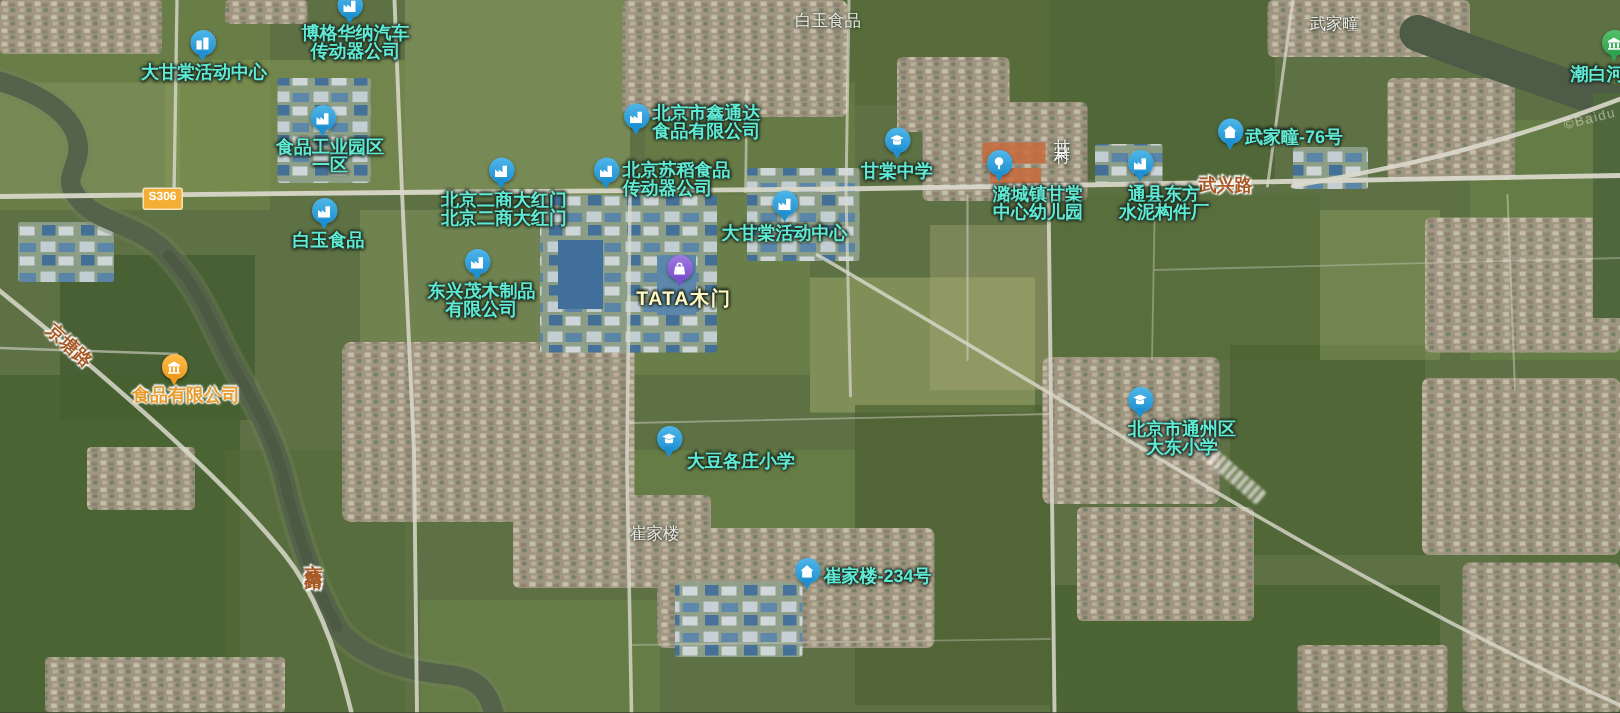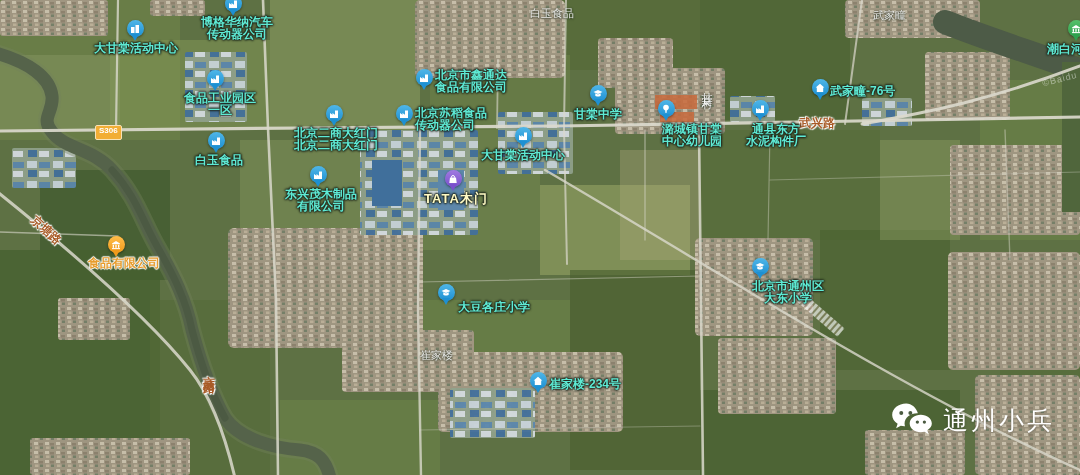--- a/index.html
+++ b/index.html
@@ -401,28 +401,13 @@
           </svg>
         </div>
         <div class="plabel " style="left: -29px; top: 3px;">
           <div>潮白河湿</div>
         </div>
       </div>
     </div>
 
   <div class="attribution">©Baidu</div>
 
-  <div class="watermark">
-    <svg width="44" height="38" viewBox="0 0 52 46">
-      <g fill="#ffffff">
-        <path d="M19 3C9.6 3 2 9.2 2 16.8c0 4.4 2.6 8.2 6.6 10.6L6.8 33l5.6-3.1c1.4.4 2.9.6 4.4.6h.7c-.3-1-.5-2.1-.5-3.2 0-7 6.8-12.6 15.2-12.6h.9C31.2 8.3 25.6 3 19 3z"></path>
-        <path d="M50 27.3C50 21.4 44 16.7 36.6 16.7c-7.4 0-13.4 4.7-13.4 10.6 0 5.9 6 10.6 13.4 10.6 1.6 0 3.1-.2 4.5-.6l5 2.8-1.6-4.7c3.3-1.9 5.5-4.8 5.5-8.1z"></path>
-      </g>
-      <g fill="#4a5a40">
-        <circle cx="13" cy="14.5" r="2.4"></circle>
-          <circle cx="24" cy="14.5" r="2.4"></circle>
-        <circle cx="32.5" cy="25.5" r="2"></circle>
-          <circle cx="41" cy="25.5" r="2"></circle>
-      </g>
-    </svg>
-    <span class="watermark-text">通州小兵</span>
-  </div>
 </div>
 
 </body></html>

